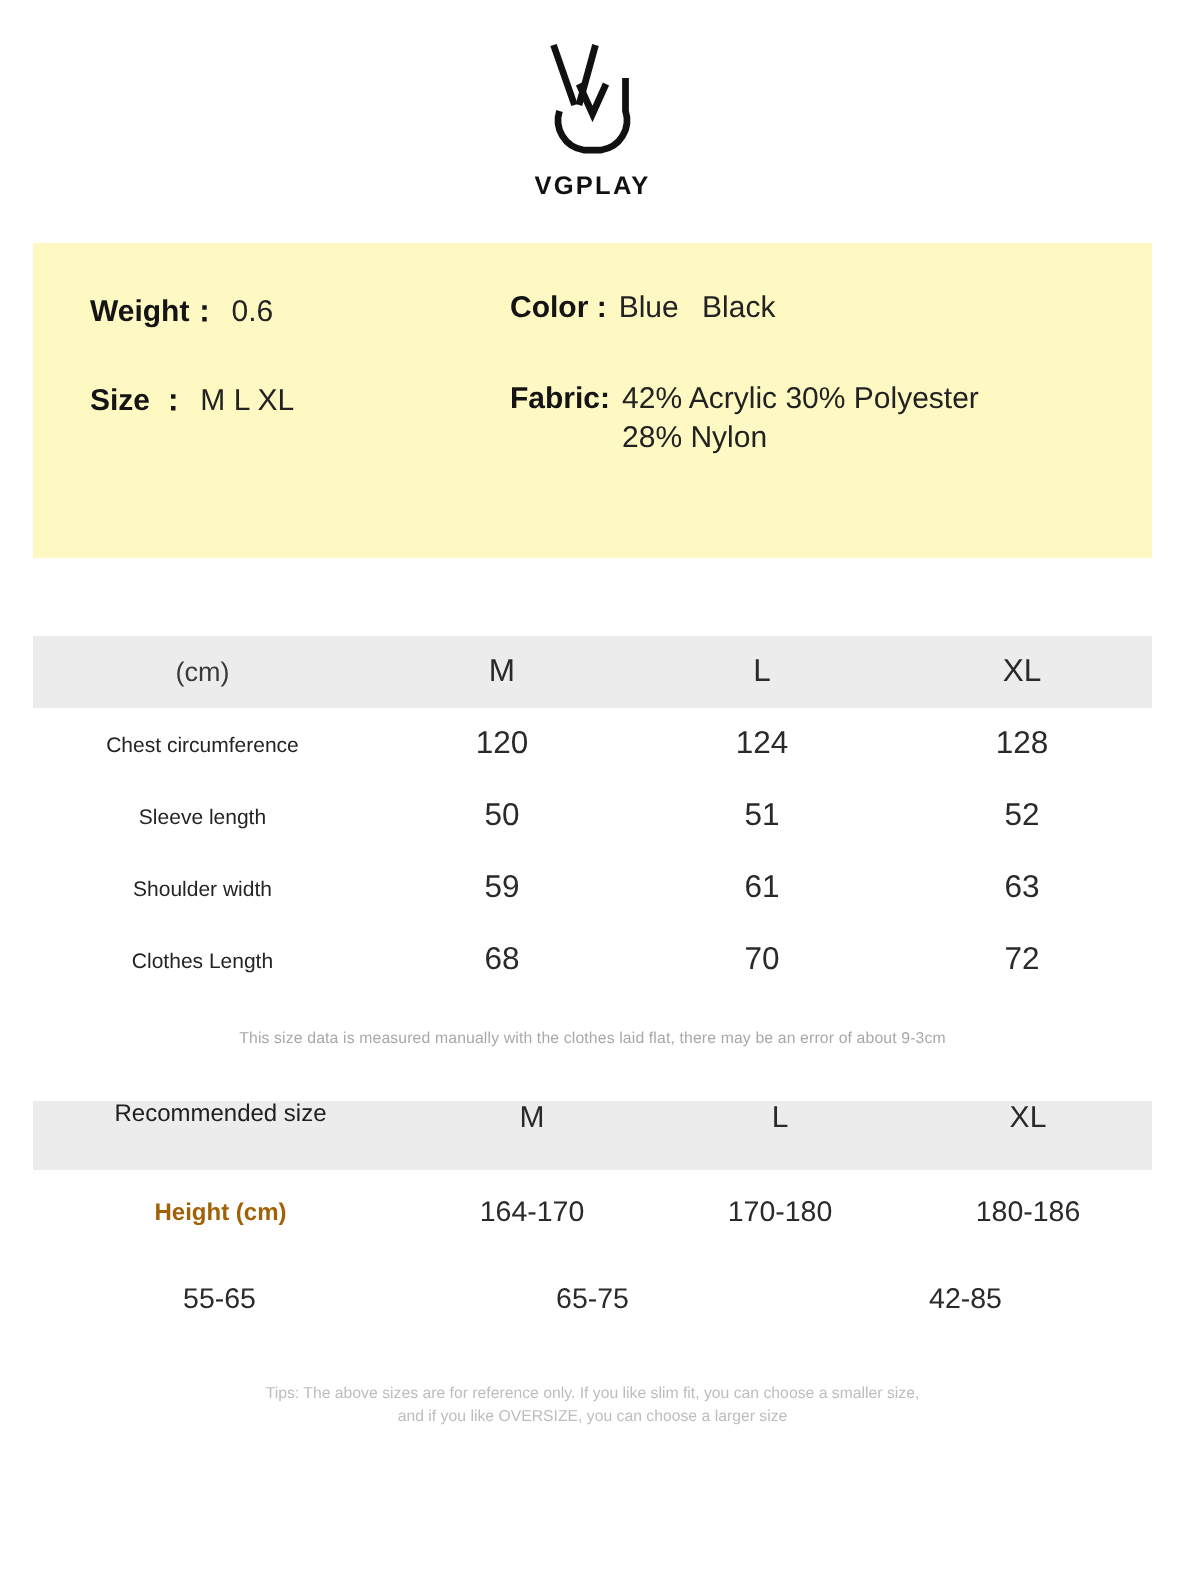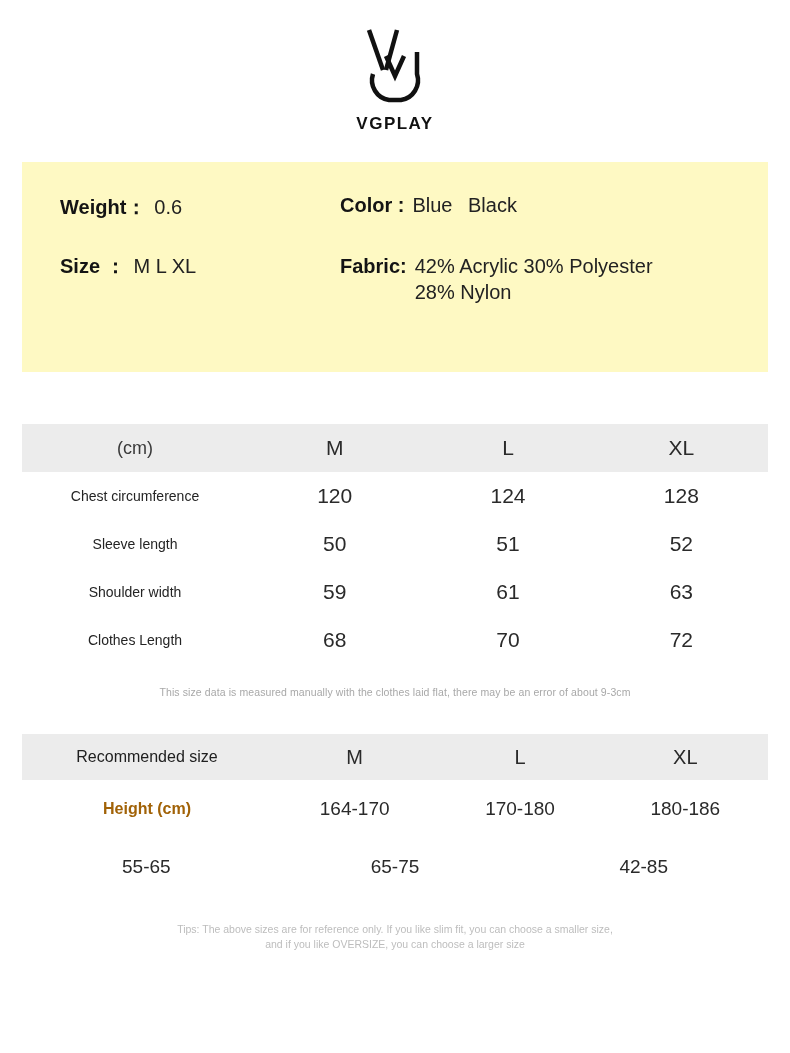--- a/index.html
+++ b/index.html
@@ -143,21 +143,21 @@
   }
 
   
   .rec-table {
     margin: 36px 22px 0 22px;
   }
   .rec-head {
     background: #ececec;
     height: 46px;
     display: flex;
-    align-items: center;
+    align-items: flex-start;
   }
   .rec-row {
     height: 58px;
     display: flex;
     align-items: center;
   }
   .rc0 { flex: 0 0 250px; text-align: center; }
   .rc1, .rc2, .rc3 { flex: 1; text-align: center; }
 
   .rec-head .rc0 {

